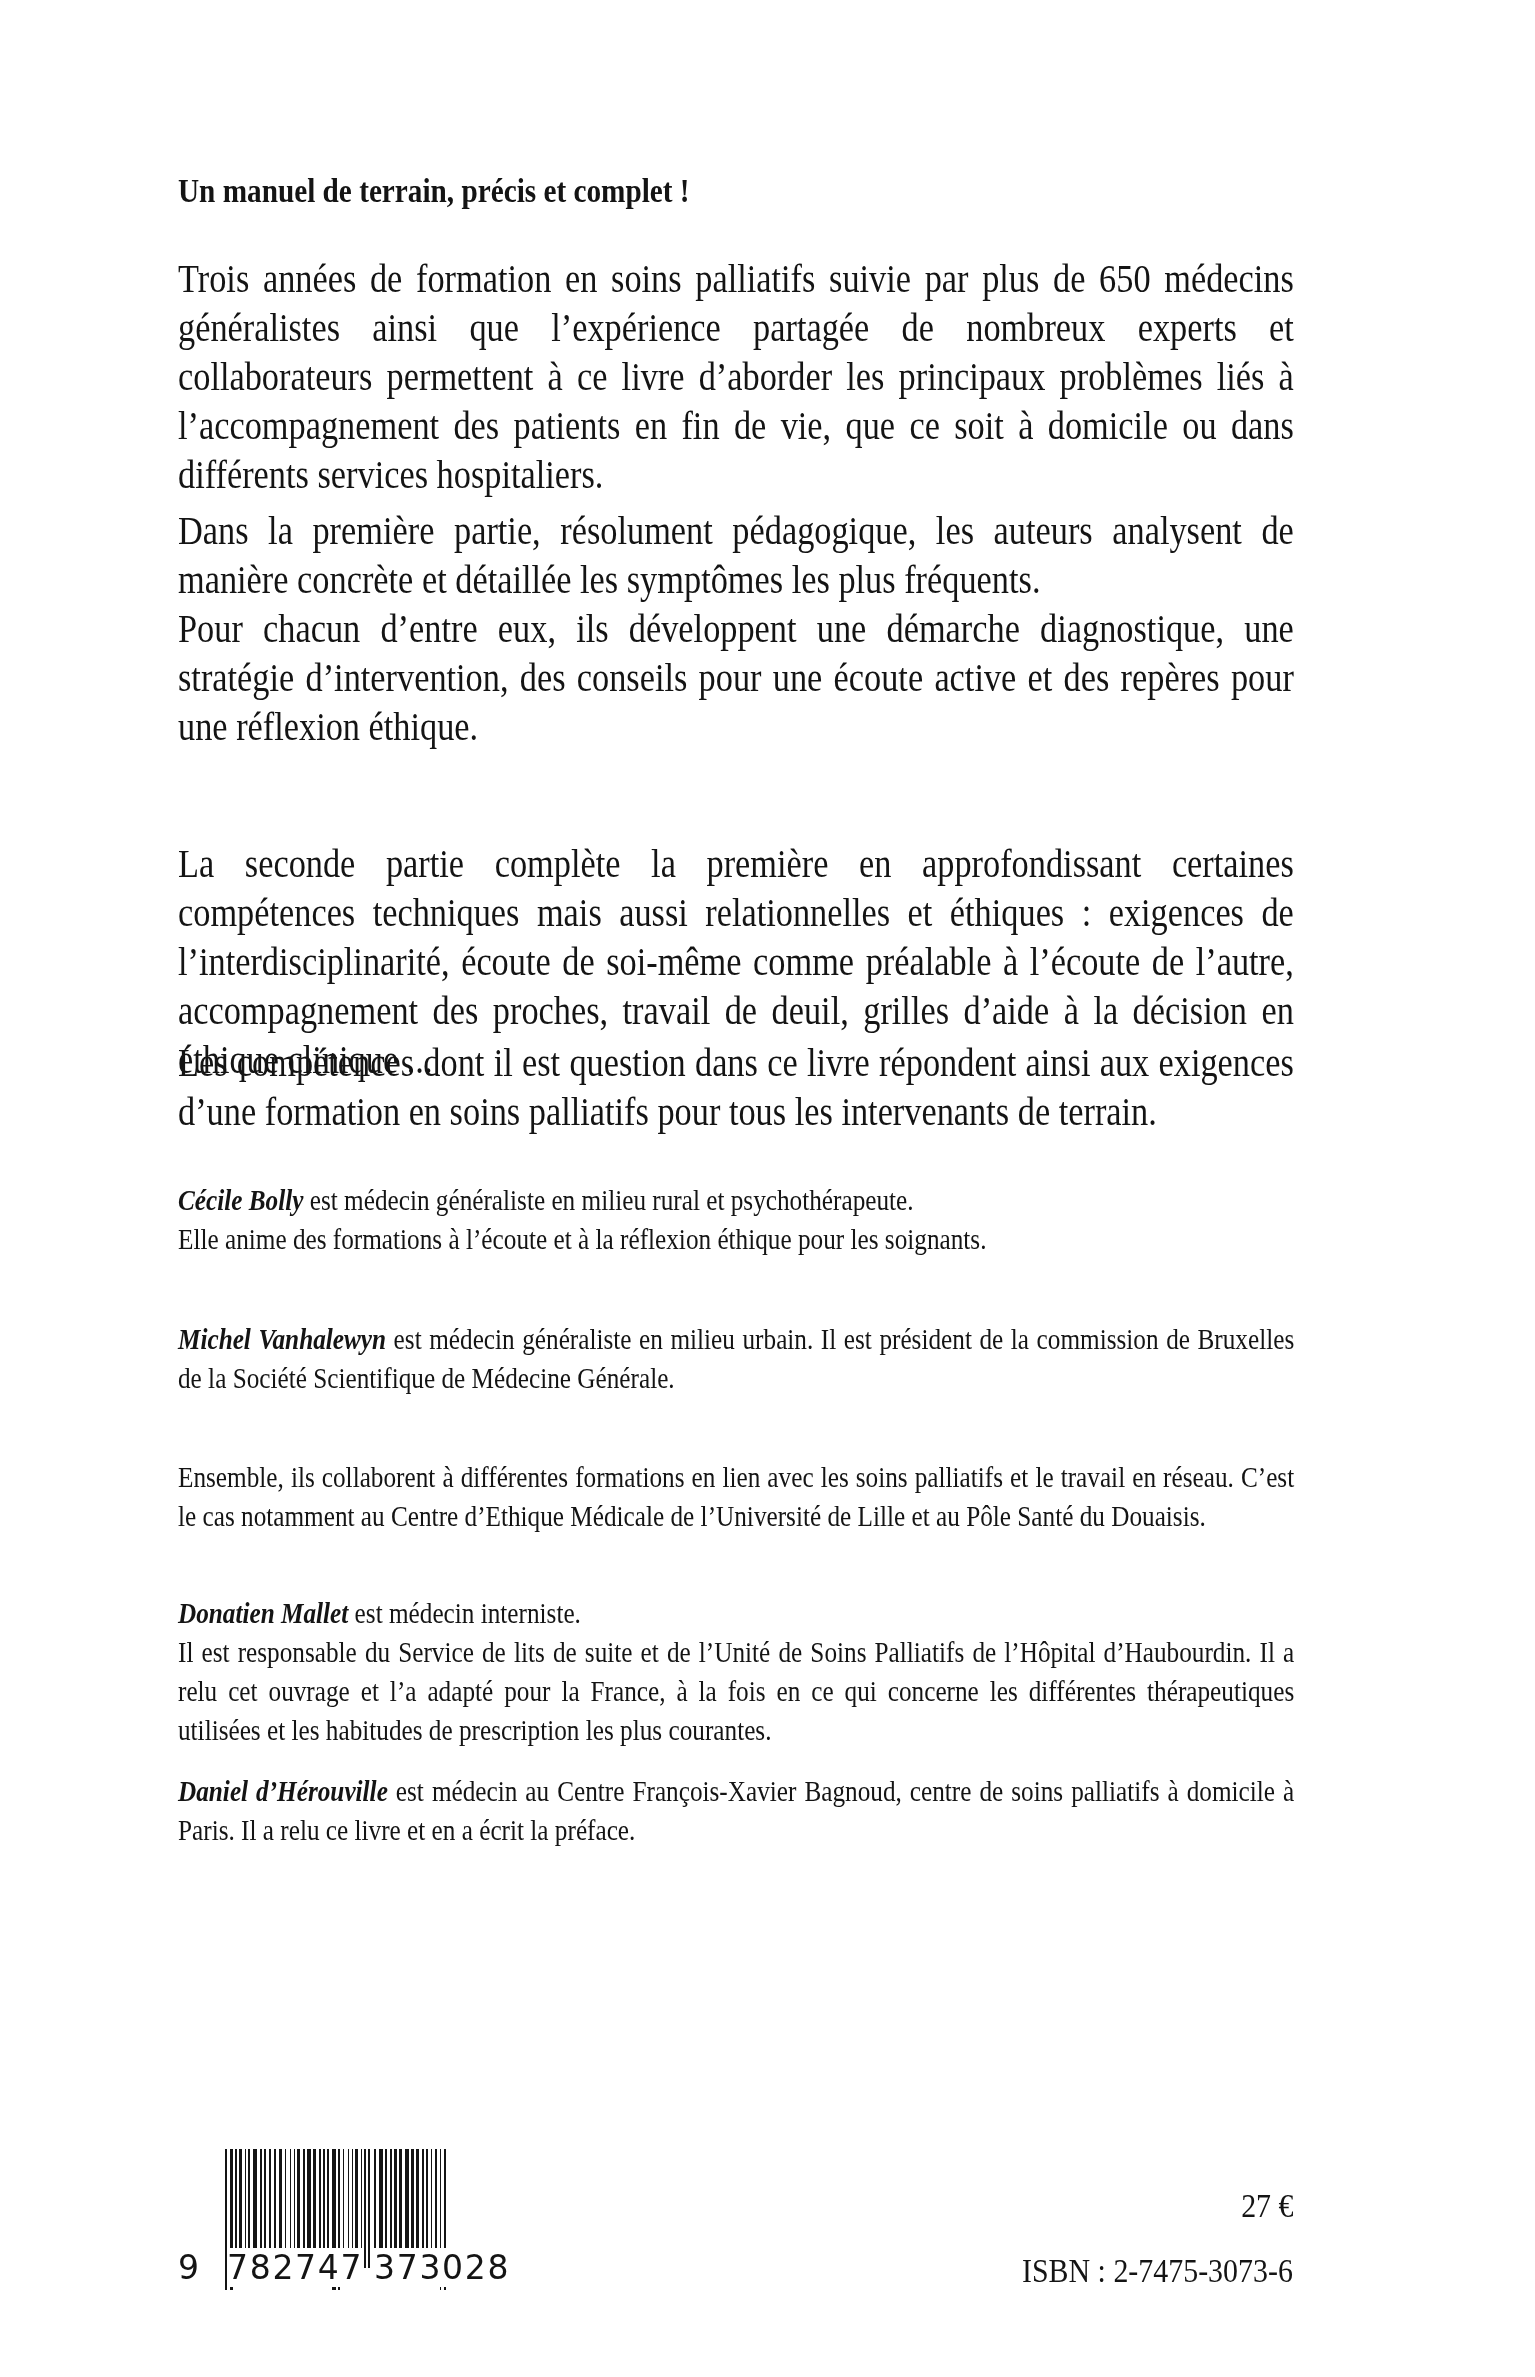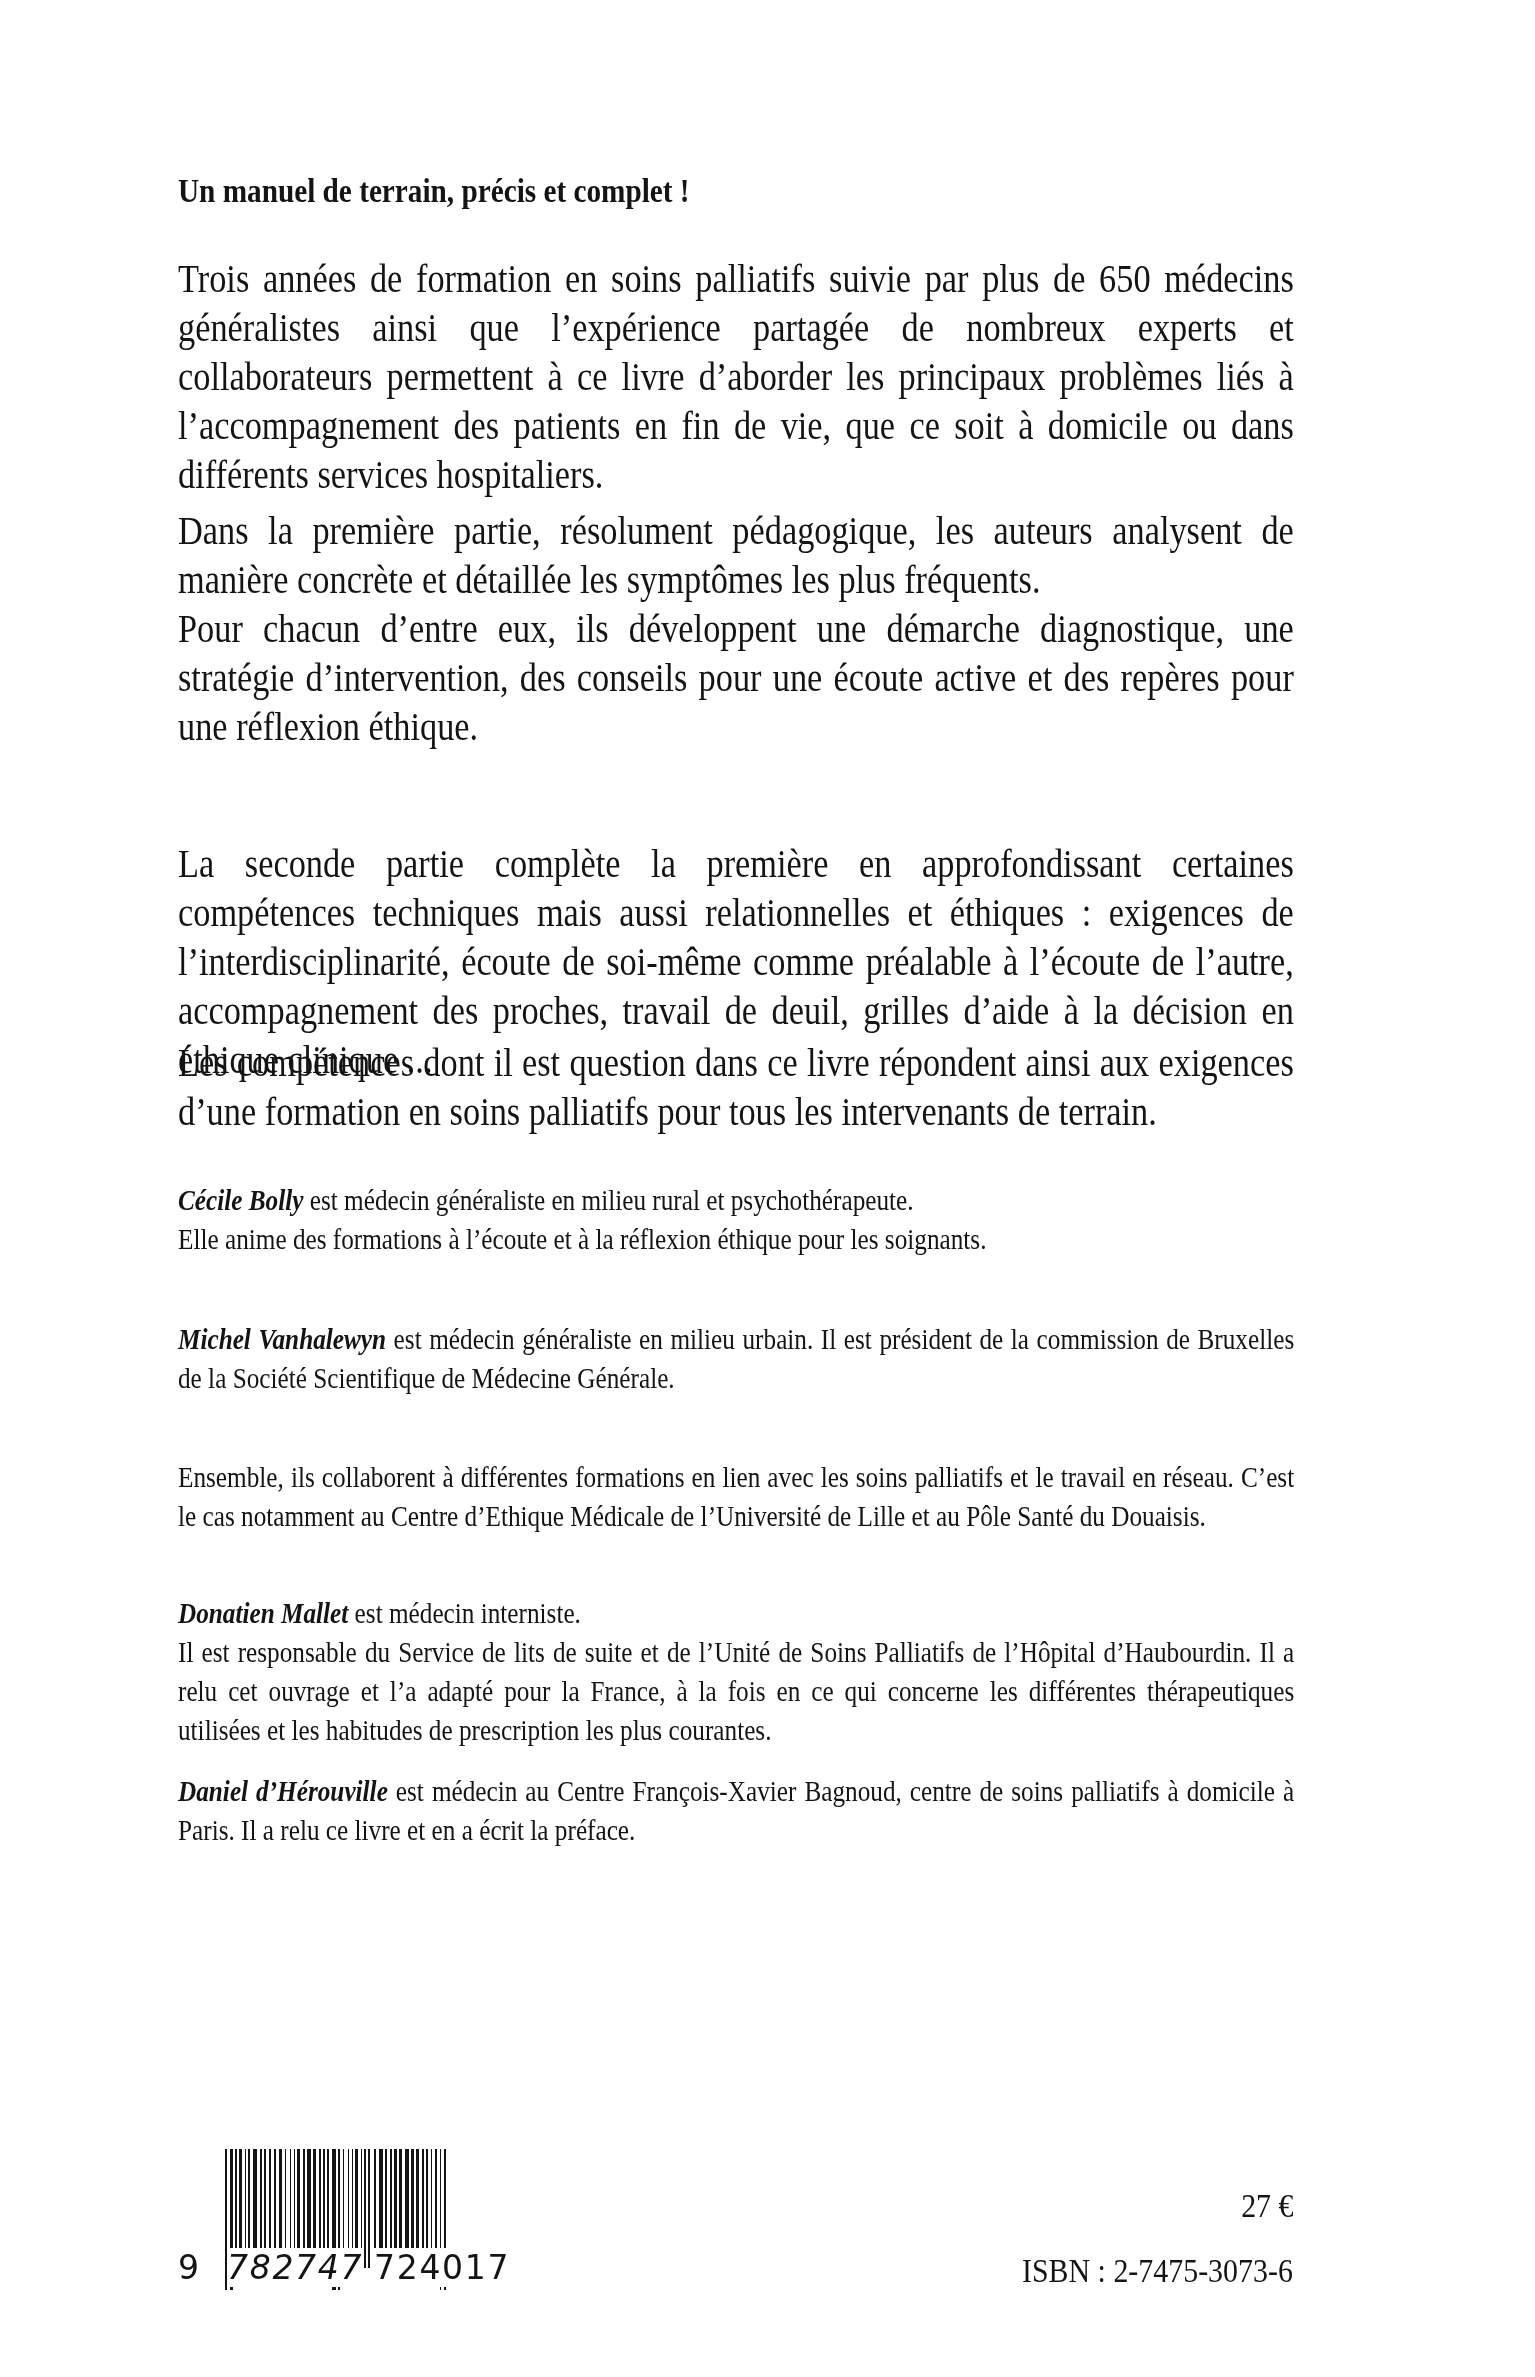--- a/index.html
+++ b/index.html
@@ -107,19 +107,19 @@
       <span style="width: 2.5px; margin-right: 2.5px; height: 119px;"></span>
       <span style="width: 2.5px; margin-right: 3.4px; height: 119px;"></span>
       <span style="width: 1.7px; margin-right: 2.5px; height: 119px;"></span>
       <span style="width: 1.7px; margin-right: 2.5px; height: 119px;"></span>
       <span style="width: 0.8px; margin-right: 3.4px; height: 119px;"></span>
       <span style="width: 2.5px; margin-right: 2.5px; height: 119px;"></span>
       <span style="width: 1.7px; margin-right: 2.5px; height: 141px;"></span>
       <span style="width: 1.7px; margin-right: 3.4px; height: 141px;"></span>
     </div>
   <span class="bc-digits" style="left:0;">9</span>
-  <span class="bc-digits" style="left:49px;font-style:italic;">782747</span>
-  <span class="bc-digits" style="left:196px;">724017</span>
+  <span class="bc-digits" style="left:49px;">782747</span>
+  <span class="bc-digits" style="left:196px;">373028</span>
 </div>
 
 <div class="price">27 €</div>
 <div class="isbn">ISBN : 2-7475-3073-6</div>
 
 
 </body></html>

